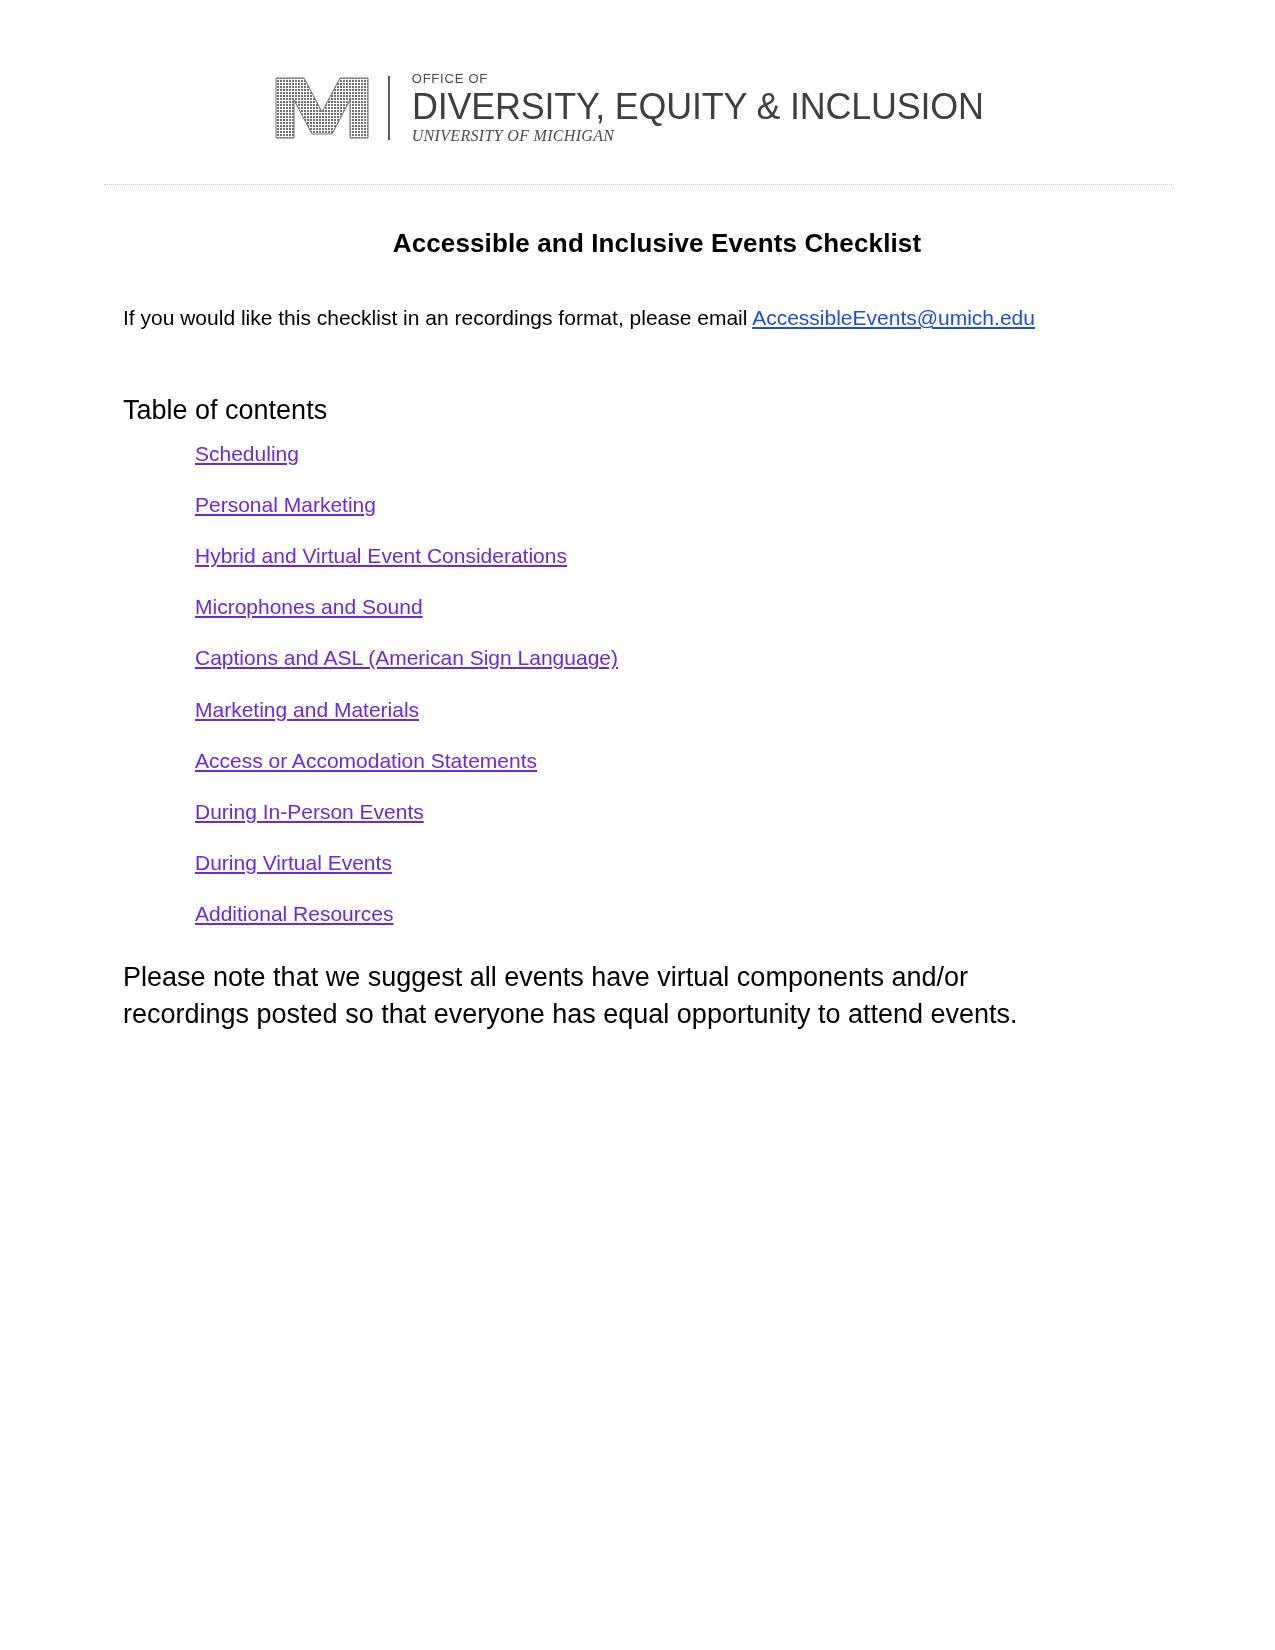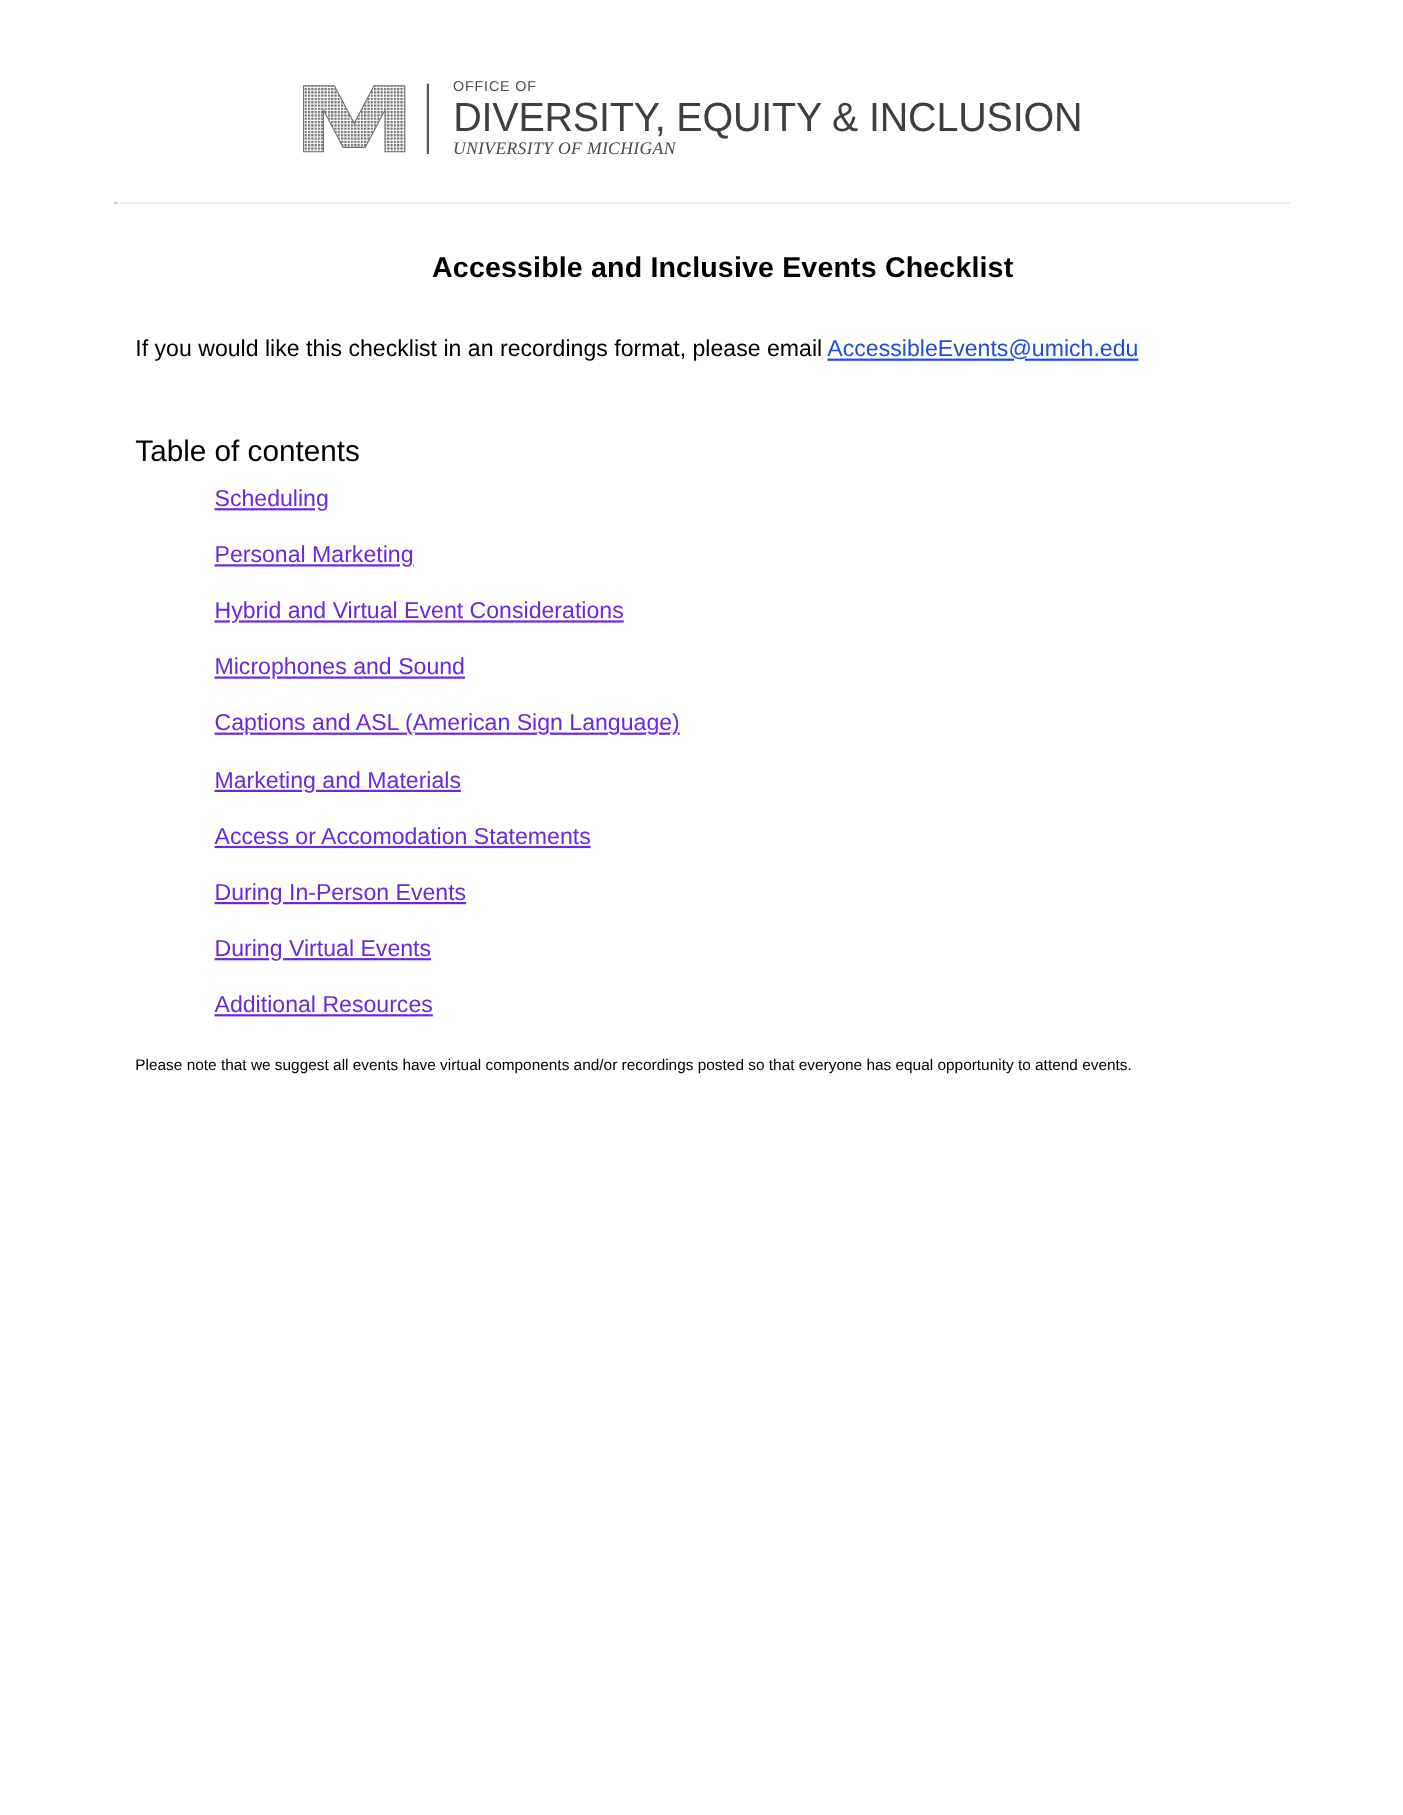--- a/index.html
+++ b/index.html
@@ -148,21 +148,21 @@
     margin: 0 0 28px 0;
   }
 
   .toc-link {
     color: #6d28d9;
     text-decoration: underline;
     cursor: pointer;
   }
 
   .closing-note {
-    font-size: 14px;
+    font-size: 27px;
     line-height: 1.38;
     margin: 34px 0 0 0;
     max-width: 960px;
   }
 </style>
 </head>
 <body>
 
 <div class="page">
 

